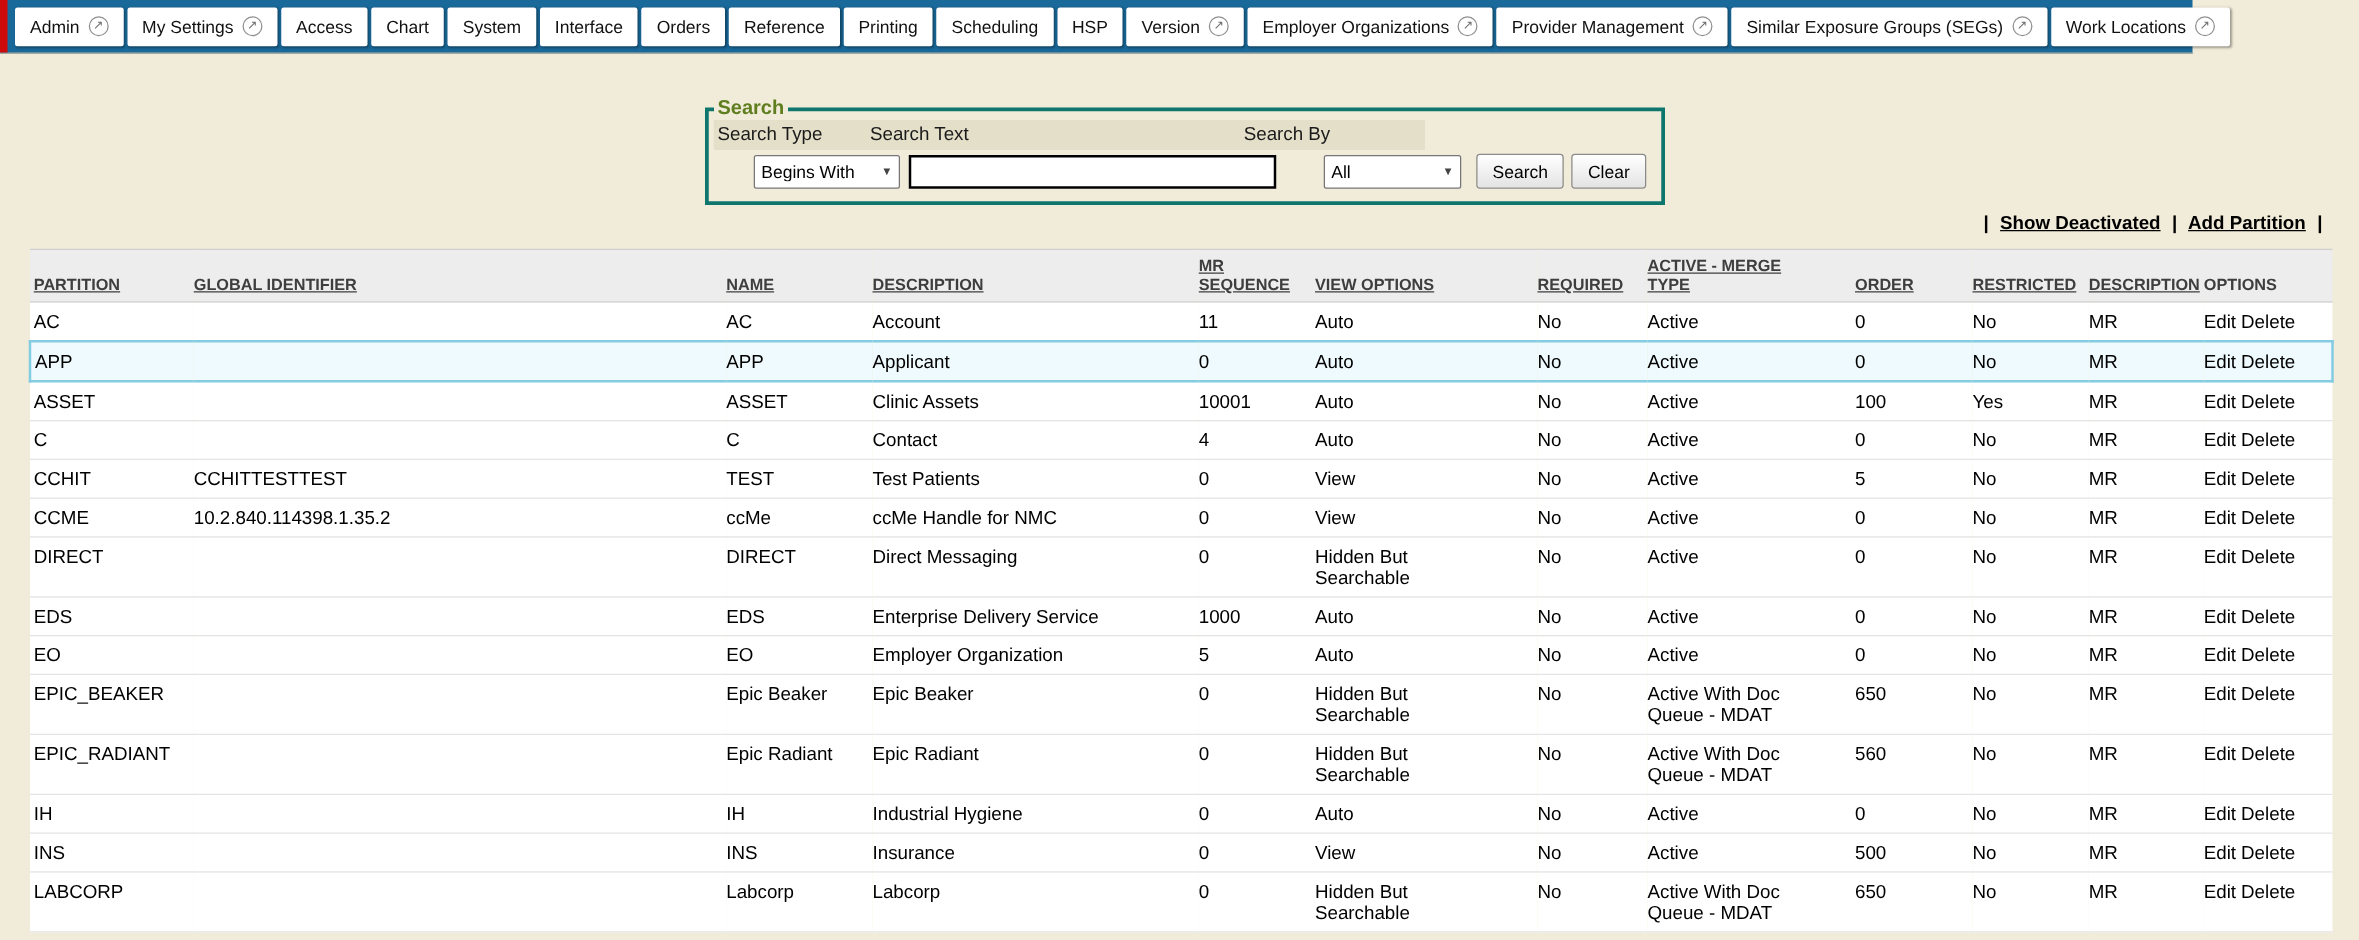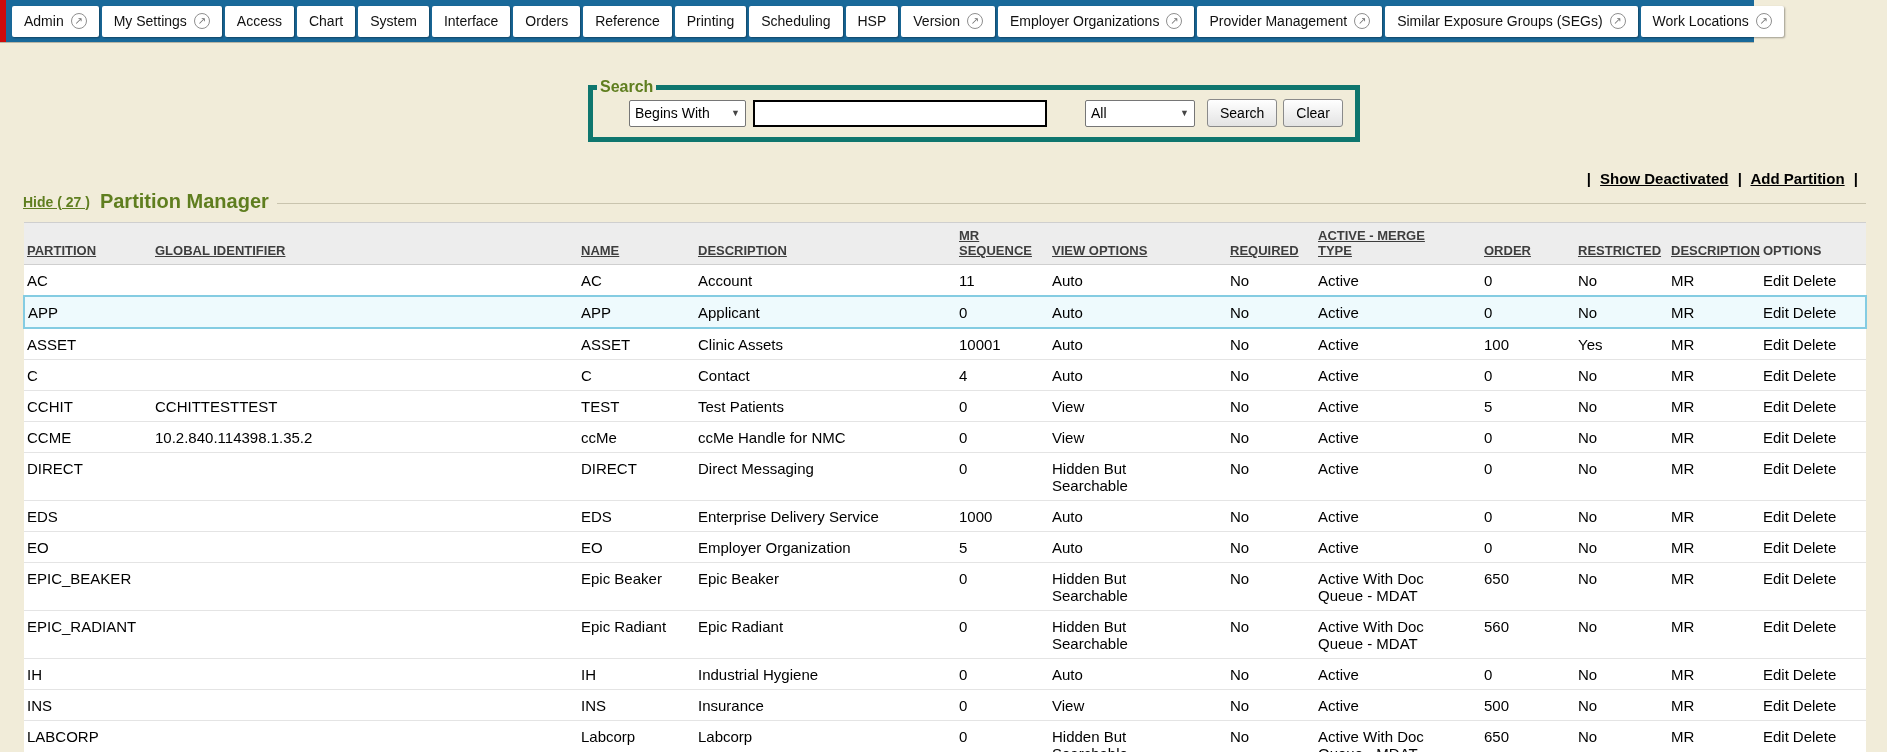--- a/index.html
+++ b/index.html
@@ -33,22 +33,22 @@
     box-shadow:1px 1px 2px rgba(0,0,0,.35);
     font-size:14px;white-space:nowrap;color:#111;cursor:pointer;
   }
   .popup-icon{
     width:16px;height:16px;box-sizing:border-box;border:1px solid #8f8f8f;border-radius:50%;
     margin-left:7px;display:flex;align-items:center;justify-content:center;
     font-size:10px;line-height:1;color:#6f6f6f;
   }
   
   .search-fieldset{
-    position:absolute;top:78px;left:588px;width:717px;box-sizing:border-box;
-    border:5px solid #0f766e;padding:0 6px 10px 4px;margin:0;
+    position:absolute;top:78px;left:564px;width:717px;box-sizing:border-box;
+    border:3px solid #0f766e;padding:0 6px 10px 4px;margin:0;
   }
   .search-fieldset legend{color:var(--heading-green);font-weight:bold;font-size:16px;padding:0 3px;}
   .search-labels{display:flex;background:var(--label-row-bg);height:24px;line-height:24px;font-size:15px;width:569px;color:#1a1a1a;}
   .search-label-type{width:125px;padding-left:3px;box-sizing:border-box;}
   .search-label-text{width:299px;}
   .search-label-by{flex:1;}
   .search-controls{display:flex;align-items:center;margin-top:3px;}
   .sel-wrap{position:relative;display:inline-block;padding-left:32px;}
   .sel-wrap select{
     appearance:none;-webkit-appearance:none;box-sizing:border-box;height:27px;
@@ -160,20 +160,25 @@
       </div>
       <div class="tab">
         <span>Work Locations</span>
         <span class="popup-icon">↗</span>
       </div>
     </div>
 </div>
 
 <fieldset class="search-fieldset">
   <legend>Search</legend>
+  <div class="search-labels">
+    <span class="search-label-type">Search Type</span>
+    <span class="search-label-text">Search Text</span>
+    <span class="search-label-by">Search By</span>
+  </div>
   <div class="search-controls">
     <span class="sel-wrap sel-type">
       <select><option>Begins With</option></select>
       <span class="sel-arrow">▼</span>
     </span>
     <input class="search-input" type="text" value="" style="">
     <span class="sel-wrap sel-by">
       <select><option>All</option></select>
       <span class="sel-arrow">▼</span>
     </span>
@@ -184,25 +189,20 @@
 
 <div class="actions">
   <span class="sep">|</span>
   <span class="link">Show Deactivated</span>
   <span class="sep">|</span>
   <span class="link">Add Partition</span>
   <span class="sep">|</span>
 </div>
 
 <div class="section">
-  <div class="section-head">
-    <span class="hide-link">Hide ( 27 )</span>
-    <span class="section-title">Partition Manager</span>
-    <div class="head-line"></div>
-  </div>
   <table class="ptable">
     <colgroup>
       <col style="width:131px">
         <col style="width:426px">
         <col style="width:117px">
         <col style="width:261px">
       <col style="width:93px">
         <col style="width:178px">
         <col style="width:88px">
         <col style="width:166px">

